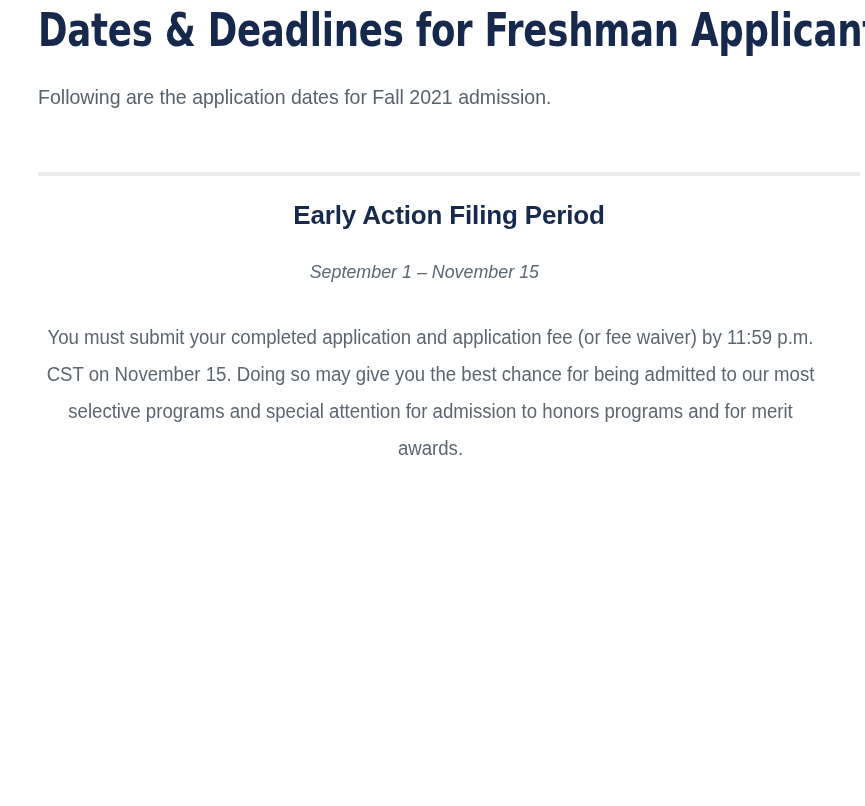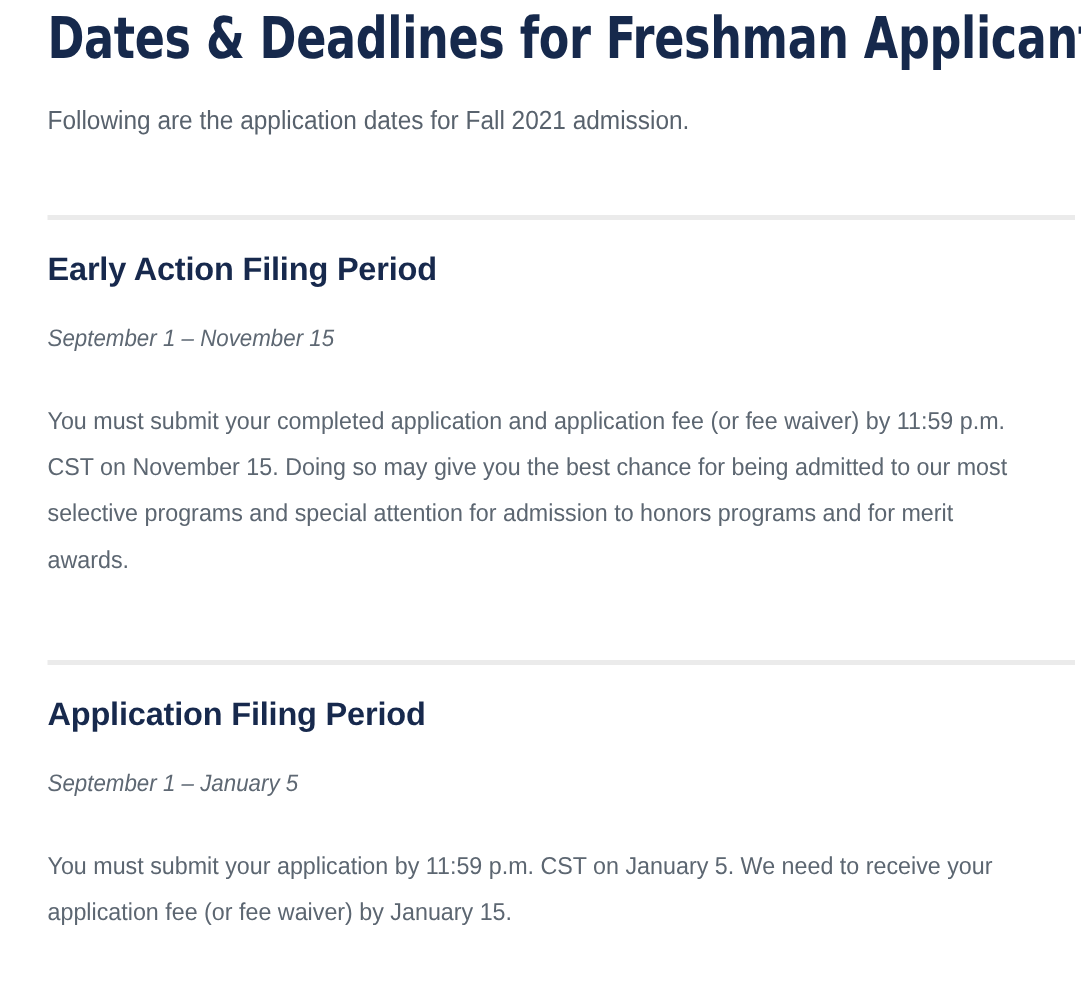--- a/index.html
+++ b/index.html
@@ -48,20 +48,21 @@
     font-weight: 400;
     color: #58626d;
     transform: scaleX(0.93);
     transform-origin: left center;
     white-space: nowrap;
   }
 
   
   .section {
     padding-top: 4px;
+    text-align: center;
   }
 
   .section-rule {
     border: 0;
     height: 4px;
     background: #ebebeb;
     margin: 0;
     width: 822px;
   }
 
@@ -114,20 +115,14 @@
 
   <p class="intro">Following are the application dates for Fall 2021 admission.</p>
 
   <section class="section">
     <hr class="section-rule">
     <h2 class="section-heading">Early Action Filing Period</h2>
     <p class="section-dates">September 1 – November 15</p>
     <p class="section-body">You must submit your completed application and application fee (or fee waiver) by 11:59 p.m. CST on November 15. Doing so may give you the best chance for being admitted to our most selective programs and special attention for admission to honors programs and for merit awards.</p>
   </section>
 
-  <section class="section">
-    <hr class="section-rule">
-    <h2 class="section-heading">Application Filing Period</h2>
-    <p class="section-dates">September 1 – January 5</p>
-    <p class="section-body compact">You must submit your application by 11:59 p.m. CST on January 5. We need to receive your application fee (or fee waiver) by January 15.</p>
-  </section>
 
 </div>
 
 </body></html>

